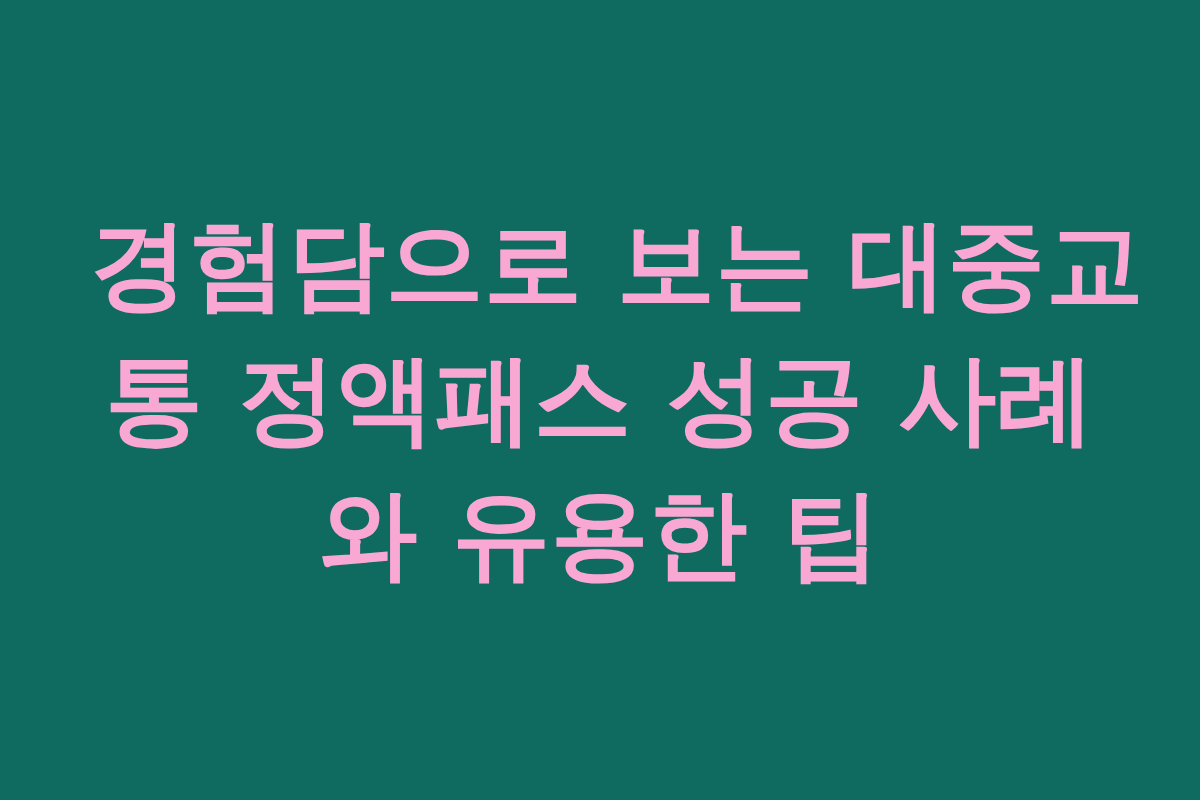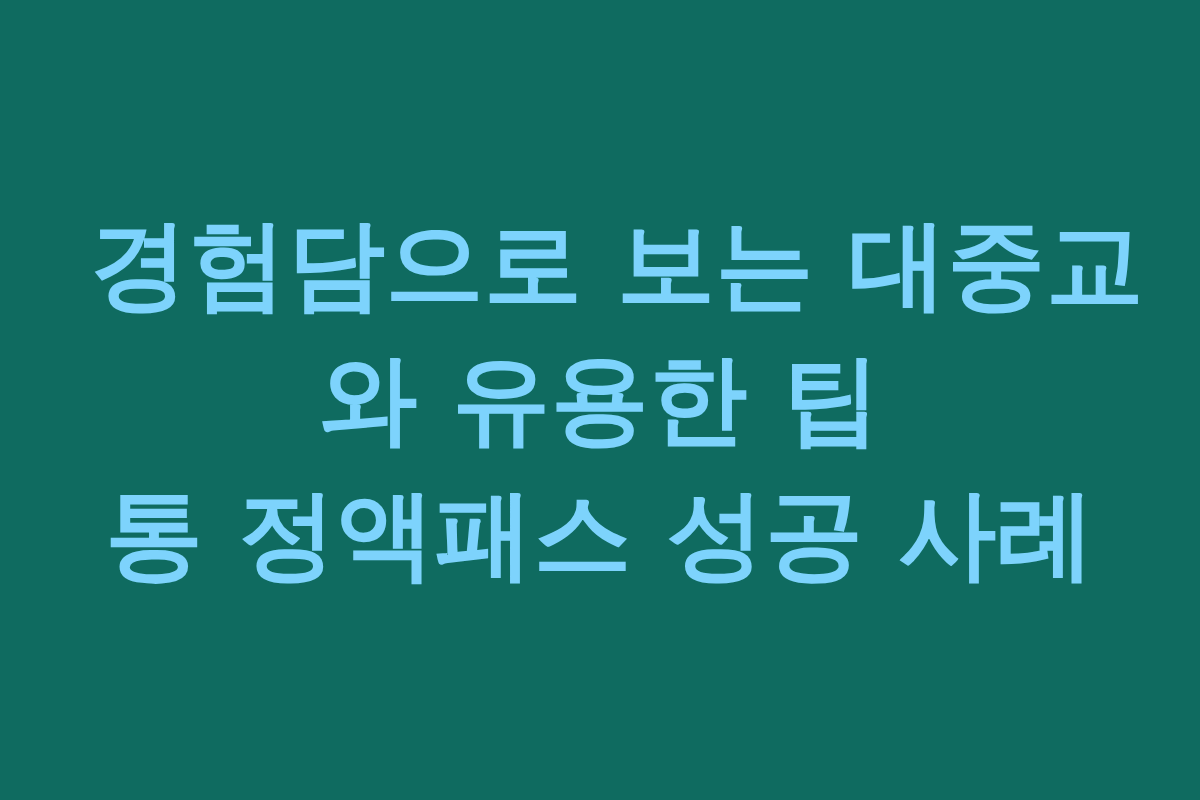--- a/index.html
+++ b/index.html
@@ -28,33 +28,33 @@
 
   #title-block {
     width: 1060px;
     text-align: center;
     padding: 0 20px;
     box-sizing: border-box;
   }
 
   .title-line {
     display: block;
-    color: #7dd3fc;
+    color: #f9a8d4;
     font-family: "DejaVu Sans", "Liberation Sans", sans-serif;
     font-size: 98px;
     font-weight: 700;
     line-height: 135px;
     letter-spacing: 0.005em;
     white-space: nowrap;
     text-rendering: geometricPrecision;
     -webkit-font-smoothing: antialiased;
   }
 </style>
 </head>
 <body>
 
 <div id="title-card">
   <div id="title-block">
     <span class="title-line">경험담으로 보는 대중교</span>
+    <span class="title-line">통 정액패스 성공 사례</span>
     <span class="title-line">와 유용한 팁</span>
-    <span class="title-line">통 정액패스 성공 사례</span>
   </div>
 </div>
 
 </body></html>

